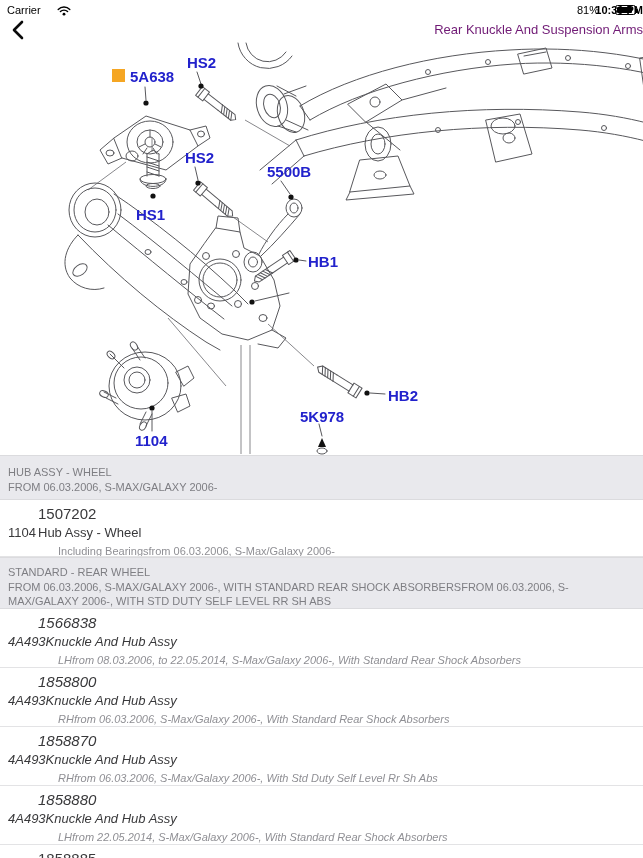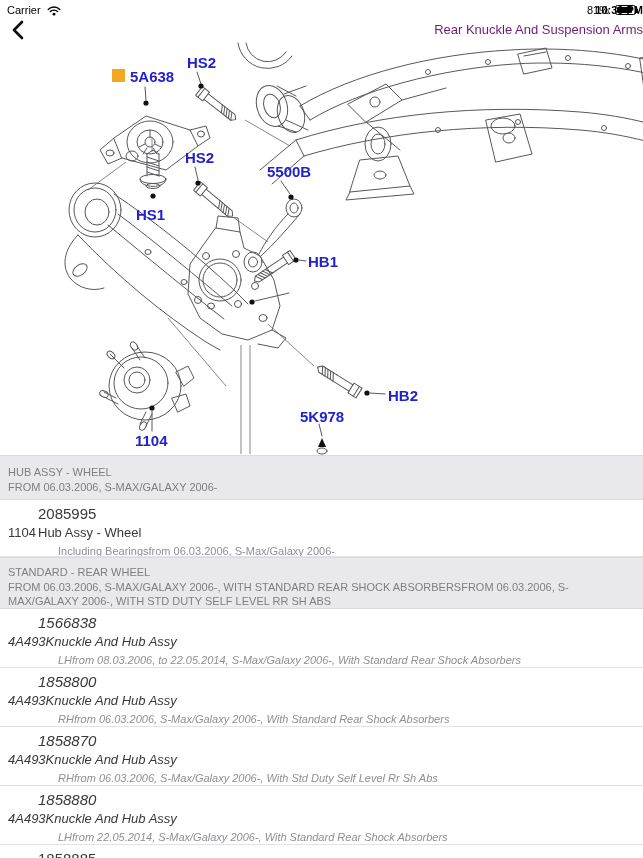--- a/index.html
+++ b/index.html
@@ -6,21 +6,21 @@
   body { background:#fff; }
   .screen {
     position:relative; width:643px; height:858px; overflow:hidden;
     background:#fff; font-family:"Liberation Sans", sans-serif; color:#3a3a3c;
   }
   
   .status-bar {
     height:20px; display:flex; align-items:center; justify-content:space-between;
     padding:0 7px; font-size:11px; color:#000; position:relative;
   }
-  .sb-left, .sb-right { display:flex; align-items:center; gap:6px; }
+  .sb-left, .sb-right { display:flex; align-items:center; gap:16px; }
   .sb-time { position:absolute; left:0; right:0; text-align:right; font-weight:bold; font-size:11px; }
   .wifi-svg { display:block; }
   .battery { position:relative; width:21px; height:10px; border:1px solid #000; border-radius:2.5px; }
   .battery-level { position:absolute; top:1px; left:1px; bottom:1px; width:80%; background:#000; border-radius:1px; }
   .battery-nub { position:absolute; right:-3px; top:2.5px; width:2px; height:4px; background:#000; border-radius:0 1px 1px 0; }
   
   .nav-bar { height:22px; position:relative; }
   .nav-title { text-align:right; font-size:13px; line-height:20px; color:#701a75; }
   .back-btn { position:absolute; left:9px; top:-1px; width:18px; height:22px; cursor:pointer; }
   
@@ -265,21 +265,21 @@
   </div>
 
   <div>
 
     <div class="section-header h-hub">
       <span class="sh-title">HUB ASSY - WHEEL</span>
       <span class="sh-subtitle">FROM 06.03.2006, S-MAX/GALAXY 2006-</span>
     </div>
 
     <div class="row r-hub">
-      <div class="row-number">2085995</div>
+      <div class="row-number">1507202</div>
       <div class="row-line2">
         <span class="row-code">1104</span>
         <span class="row-name">Hub Assy - Wheel</span>
       </div>
       <div class="row-detail">Including Bearingsfrom 06.03.2006, S-Max/Galaxy 2006-</div>
     </div>
 
     <div class="section-header h-knuckle">
       <span class="sh-title">STANDARD - REAR WHEEL</span>
       <span class="sh-subtitle">FROM 06.03.2006, S-MAX/GALAXY 2006-, WITH STANDARD REAR SHOCK ABSORBERSFROM 06.03.2006, S-MAX/GALAXY 2006-, WITH STD DUTY SELF LEVEL RR SH ABS</span>

